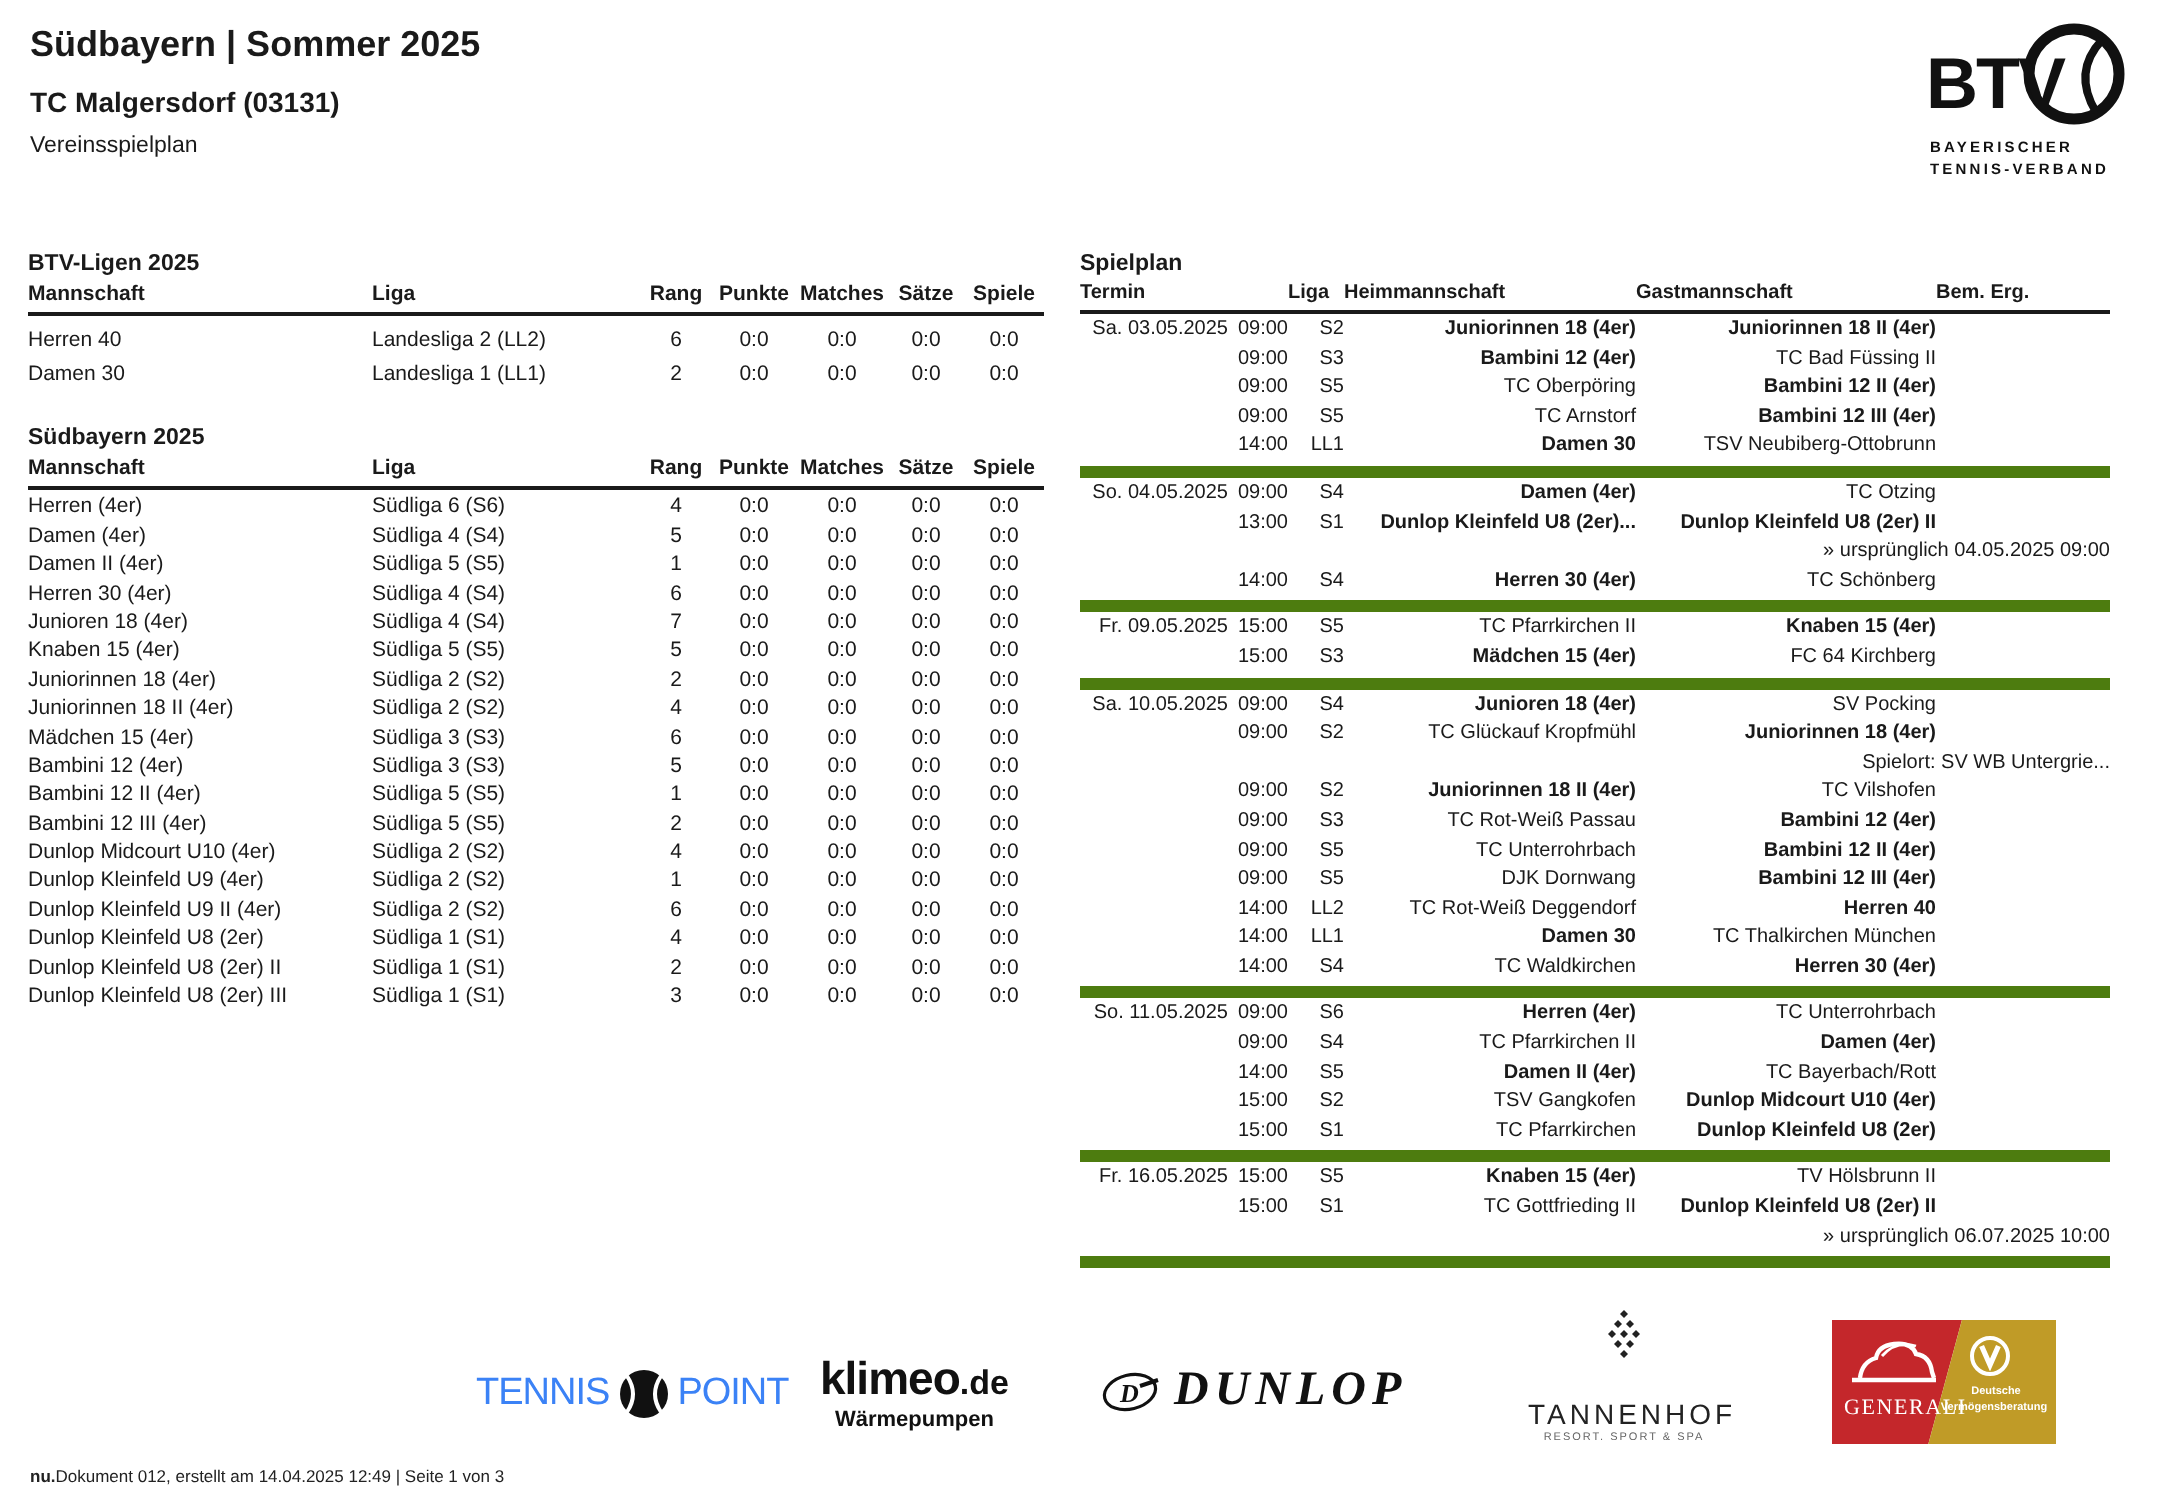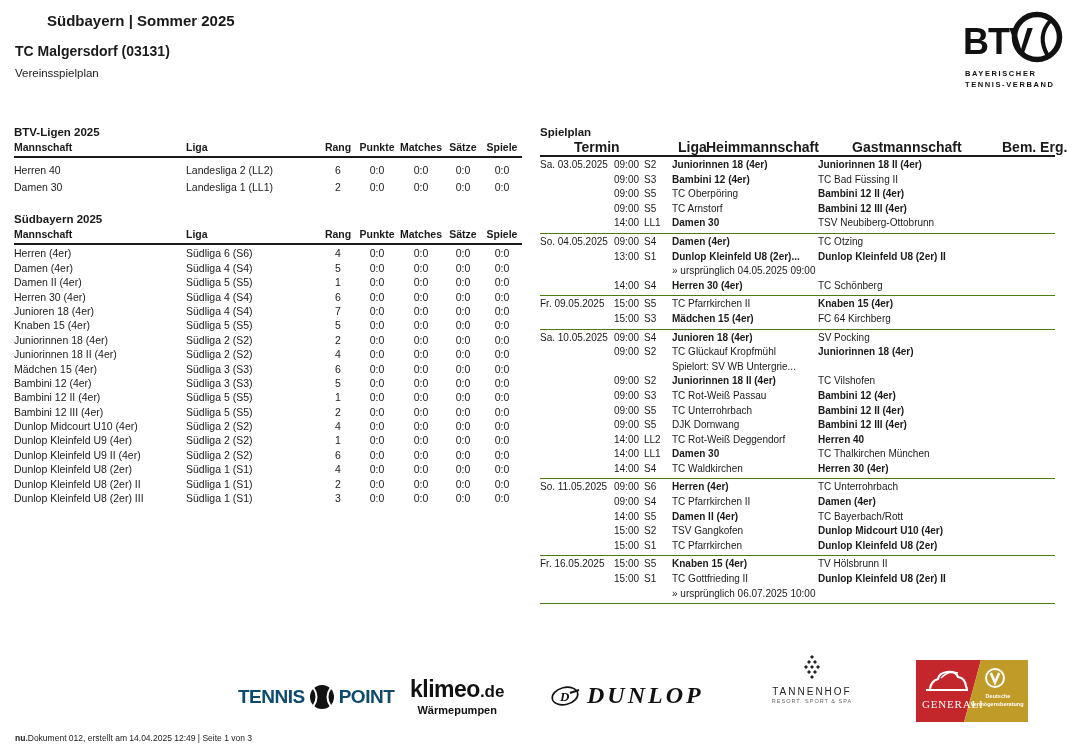--- a/index.html
+++ b/index.html
@@ -1,21 +1,21 @@
 <!DOCTYPE html>
 <html><head>
 <meta charset="utf-8">
 <style>
   * { box-sizing: border-box; margin: 0; padding: 0; }
   html,body { background:#fff; }
   body { width:1090px; height:752px; font-family:"Liberation Sans", sans-serif; color:#1a1a1a; overflow:hidden; }
   .page { position:relative; width:1090px; height:752px; background:#fff; }
 
   
-  .doc-title   { position:absolute; left:15px; top:12px;  font-size:15px; font-weight:bold;margin-left:32px; }
+  .doc-title   { position:absolute; left:15px; top:12px;  font-size:18px; font-weight:bold; }
   .club-title  { position:absolute; left:15px; top:43px;  font-size:14px; font-weight:bold; }
   .doc-subtitle{ position:absolute; left:15px; top:67px;  font-size:11.5px; }
 
   
   .esb-logo { position:absolute; left:738px; top:24px; text-align:center; }
   .esb-word { position:relative; display:inline-block; font-size:42px; font-weight:900; letter-spacing:2px; line-height:0.95; color:#111; }
   .esb-word i { position:absolute; left:-2px; right:-2px; height:2.5px; background:#fff; }
   .esb-slit1 { top:13px; } .esb-slit2 { top:26px; }
   .esb-cap  { font-size:10.5px; letter-spacing:1.2px; margin-top:3px; color:#111; white-space:nowrap; }
 
@@ -37,41 +37,41 @@
   .btv-table .rank-row:not(.rank-head) { height:17.5px; }
   .sb-table  .rank-row:not(.rank-head) { height:14.4px; }
   .rank-table .rank-row:not(.rank-head):first-of-type { padding-top:2px; }
   .sec-gap { height:14px; }
 
   
   .sp-table { width:515px; }
   .sp-row { display:grid; grid-template-columns:74px 30px 28px 146px 150px 87px; align-items:end; }
   .sp-row .sc { font-size:10px; line-height:14.6px; white-space:nowrap; overflow:visible; }
   .sp-head { font-weight:bold; border-bottom:2px solid #1a1a1a; padding-bottom:2px; }
-  .sp-head .sc { font-size:14px; line-height:12px;margin-left:34px; }
+  .sp-head .sc { font-size:10px; line-height:12px; }
   .sp-head .termin-h { grid-column:1/3; }
-  .sp-group { border-bottom:1px solid #4d7c0f; padding:1px 0 2px 0; }
+  .sp-group { border-bottom:6px solid #4d7c0f; padding:1px 0 2px 0;text-align:right; }
   .sp-row .own { font-weight:bold; }
   .sp-row .note { font-weight:normal; }
 
   
   .sponsor { position:absolute; }
   .tp-logo { left:238px; top:684px; display:flex; align-items:center; gap:4px; }
-  .tp-word { font-size:19px; font-weight:bold; letter-spacing:-0.5px; color:#0c4a6e; }
+  .tp-word { font-size:19px; font-weight:normal; letter-spacing:-0.5px; color:#3b82f6; }
 
   .klimeo-logo { left:410px; top:678px; text-align:center; color:#111; }
   .klimeo-word { font-size:23px; font-weight:bold; letter-spacing:-0.5px; line-height:1; }
   .klimeo-tld  { font-size:17px; font-weight:bold; }
   .klimeo-cap  { font-size:11px; font-weight:bold; margin-top:2px; }
 
   .dunlop-logo { left:550px; top:682px; display:flex; align-items:center; gap:5px; color:#111; }
   .dunlop-word { font-family:"Liberation Serif", serif; font-style:italic; font-weight:bold; font-size:24px; letter-spacing:3px; }
 
   .tann-logo { left:764px; top:655px; width:96px; text-align:center; color:#222; }
-  .tann-name { font-size:10px; letter-spacing:2px; margin-top:1px; }
+  .tann-name { font-size:14px; letter-spacing:2px; margin-top:13px; }
   .tann-cap  { font-size:5.5px; letter-spacing:1px; color:#666; margin-top:1px; }
 
   .gen-logo { left:916px; top:660px; width:112px; height:62px; }
   .gen-red  { position:absolute; inset:0; background:#C4272B; clip-path:polygon(0 0, 58% 0, 43% 100%, 0 100%); }
   .gen-gold { position:absolute; inset:0; background:#C09B27; clip-path:polygon(58% 0, 100% 0, 100% 100%, 43% 100%); }
   .gen-lion { position:absolute; left:4px; top:6px; }
   .gen-name { position:absolute; left:6px; top:38px; width:52px; text-align:center;
               font-family:"Liberation Serif", serif; font-size:11px; letter-spacing:0.8px; color:#fff; }
   .dvag-v   { position:absolute; left:68px; top:7px; }
   .dvag-l1  { position:absolute; left:56px; top:33px; width:52px; text-align:center; font-size:5.5px; font-weight:bold; color:#fff; }

